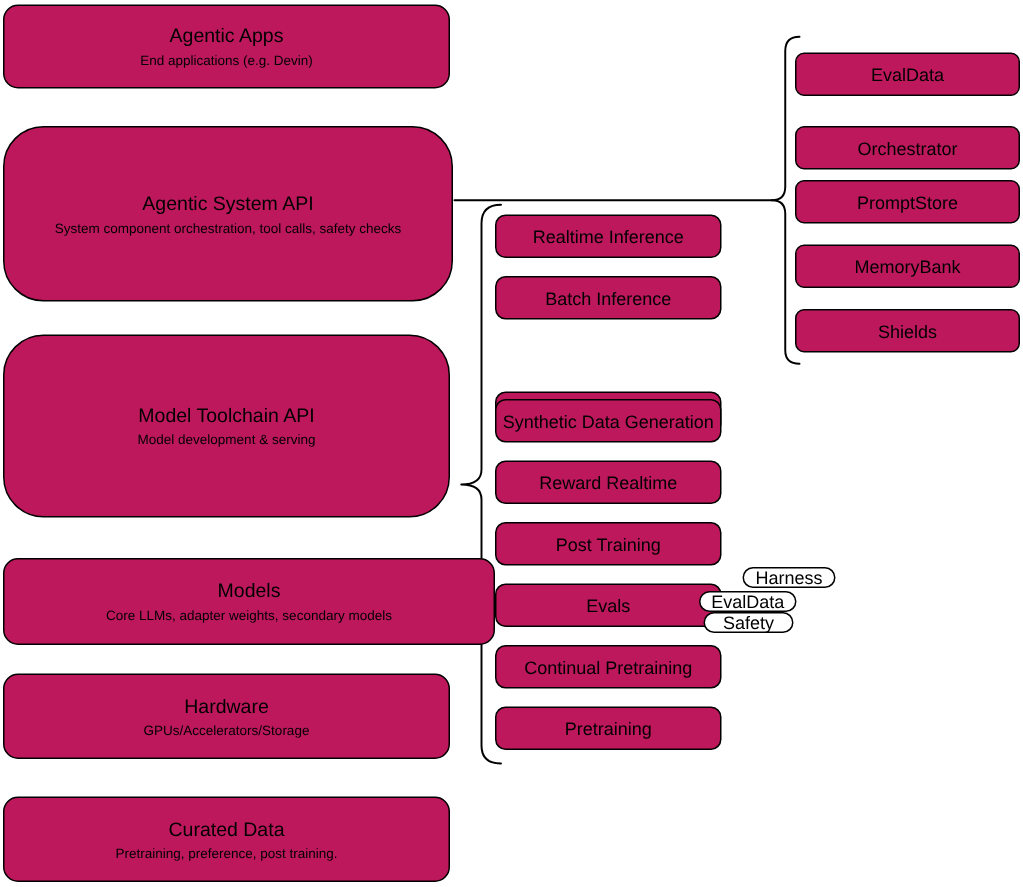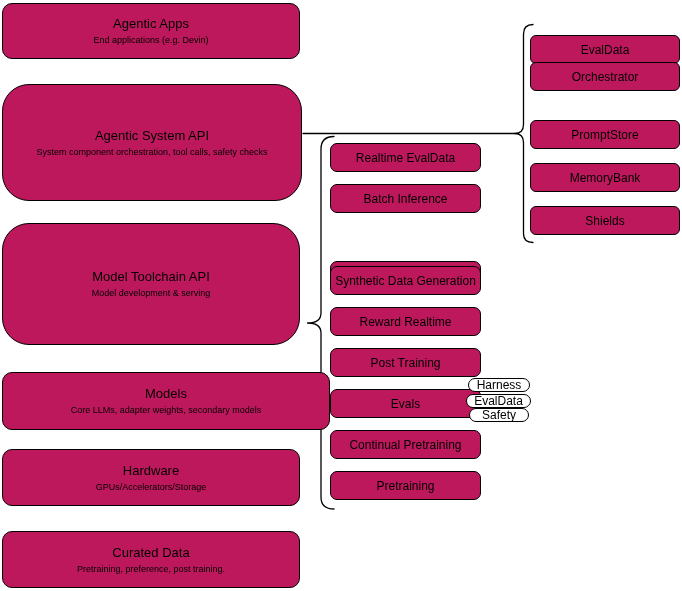--- a/index.html
+++ b/index.html
@@ -113,21 +113,21 @@
     <div class="title">Hardware</div>
     <div class="subtitle">GPUs/Accelerators/Storage</div>
   </div>
 
   <div class="node smallRound" style="left:2px; top:531px; width:298px; height:57px;">
     <div class="title">Curated Data</div>
     <div class="subtitle">Pretraining, preference, post training.</div>
   </div>
 
   <div class="node mid-node" style="top:143px;">
-    <span>Realtime EvalData</span>
+    <span>Realtime Inference</span>
   </div>
   <div class="node mid-node" style="top:184px;">
     <span>Batch Inference</span>
   </div>
   <div class="node mid-node" style="top:225px;margin-top:36px;">
     <span>Quantized Inference</span>
   </div>
   <div class="node mid-node" style="top:266px;">
     <span>Synthetic Data Generation</span>
   </div>
@@ -140,34 +140,34 @@
   <div class="node mid-node" style="top:389px;">
     <span>Evals</span>
   </div>
   <div class="node mid-node" style="top:430px;">
     <span>Continual Pretraining</span>
   </div>
   <div class="node mid-node" style="top:471px;">
     <span>Pretraining</span>
   </div>
 
-  <div class="pill" style="left:468px; top:378px; width:62px; height:14px;">
+  <div class="pill" style="left:495px; top:378px; width:62px; height:14px;">
     <span>Harness</span>
   </div>
   <div class="pill" style="left:466px; top:394px; width:65px; height:14px;">
     <span>EvalData</span>
   </div>
   <div class="pill" style="left:469px; top:408px; width:60px; height:14px;">
     <span>Safety</span>
   </div>
 
   <div class="node right-node" style="top:35px;">
     <span>EvalData</span>
   </div>
-  <div class="node right-node" style="top:62px;justify-content:center;">
+  <div class="node right-node" style="top:84px;justify-content:center;">
     <span>Orchestrator</span>
   </div>
   <div class="node right-node" style="top:120px;">
     <span>PromptStore</span>
   </div>
   <div class="node right-node" style="top:163px;">
     <span>MemoryBank</span>
   </div>
   <div class="node right-node" style="top:206px;">
     <span>Shields</span>

